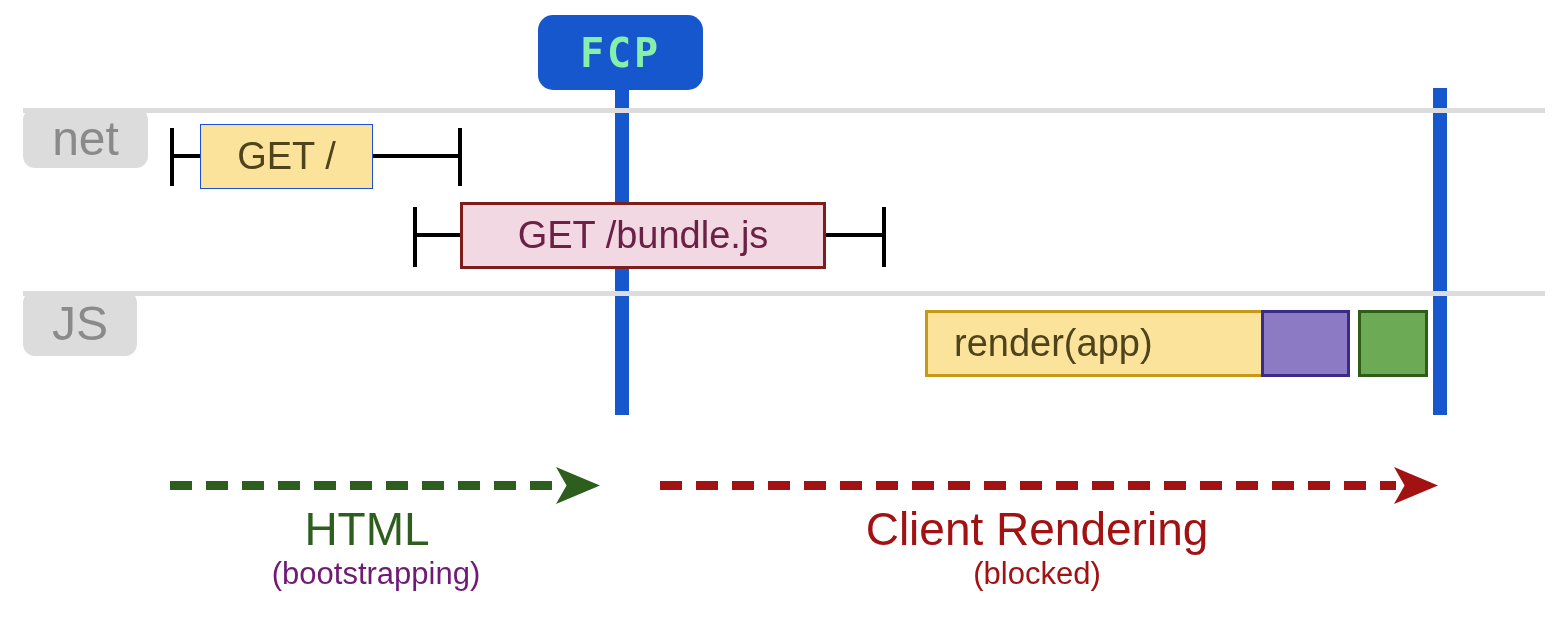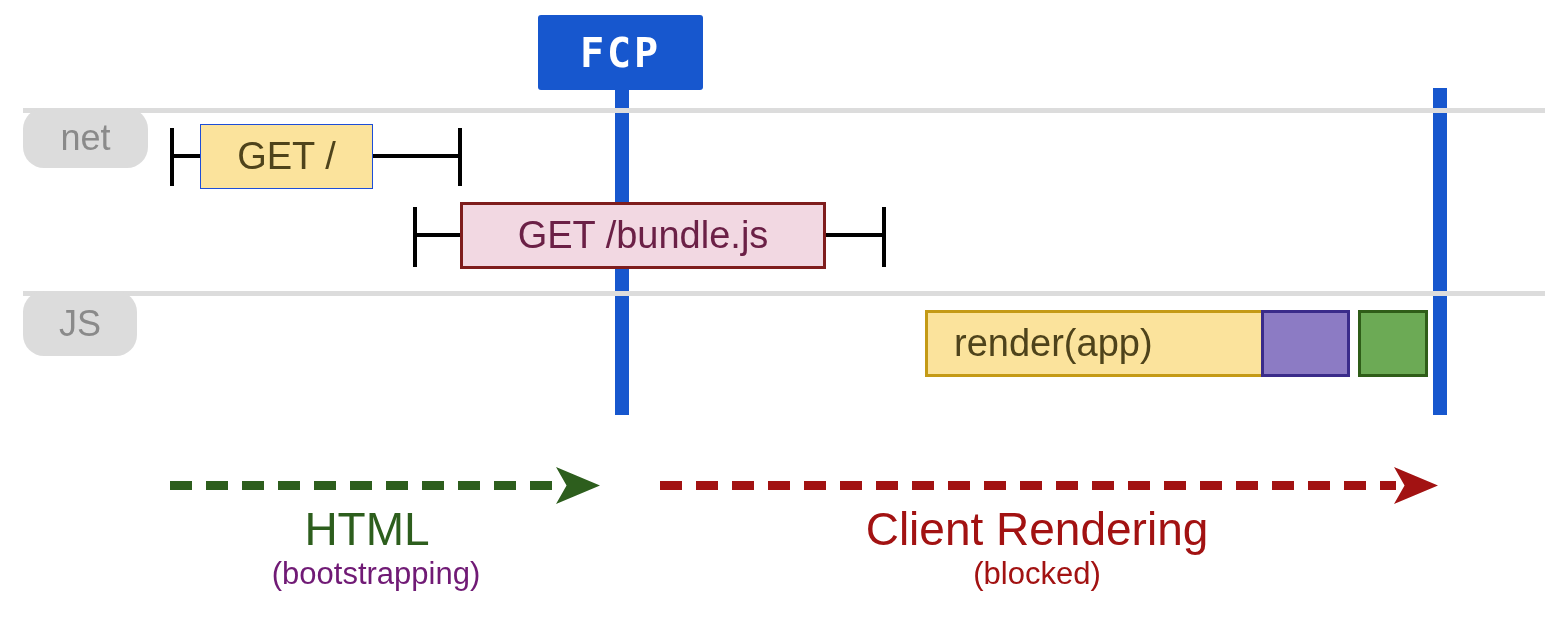--- a/index.html
+++ b/index.html
@@ -14,22 +14,22 @@
     height: 628px;
     background: #ffffff;
     overflow: hidden;
   }
   
   .marker-badge {
     position: absolute;
     top: 15px;
     height: 75px;
     background: #1757CE;
-    border-radius: 3px;
-    color: #ffffff;
+    border-radius: 15px;
+    color: #86efac;
     font-family: "DejaVu Sans Mono", monospace;
     font-weight: bold;
     font-size: 40px;
     letter-spacing: 3px;
     display: flex;
     align-items: center;
     justify-content: center;
     z-index: 5;
   }
   .badge-fcp { left: 538px; width: 165px; }
@@ -53,23 +53,23 @@
     height: 5px;
     background: #DCDCDC;
     z-index: 2;
   }
   .lane-net-line { top: 108px; }
   .lane-js-line  { top: 291px; }
   .lane-label {
     position: absolute;
     left: 23px;
     background: #DCDCDC;
-    border-radius: 21px;
+    border-radius: 12px;
     color: #8A8A8A;
-    font-size: 36px;
+    font-size: 48px;
     display: flex;
     align-items: center;
     justify-content: center;
     z-index: 3;
   }
   .label-net { top: 108px; width: 125px; height: 60px; }
   .label-js  { top: 291px; width: 114px; height: 65px; }
 
   
   .tick {

